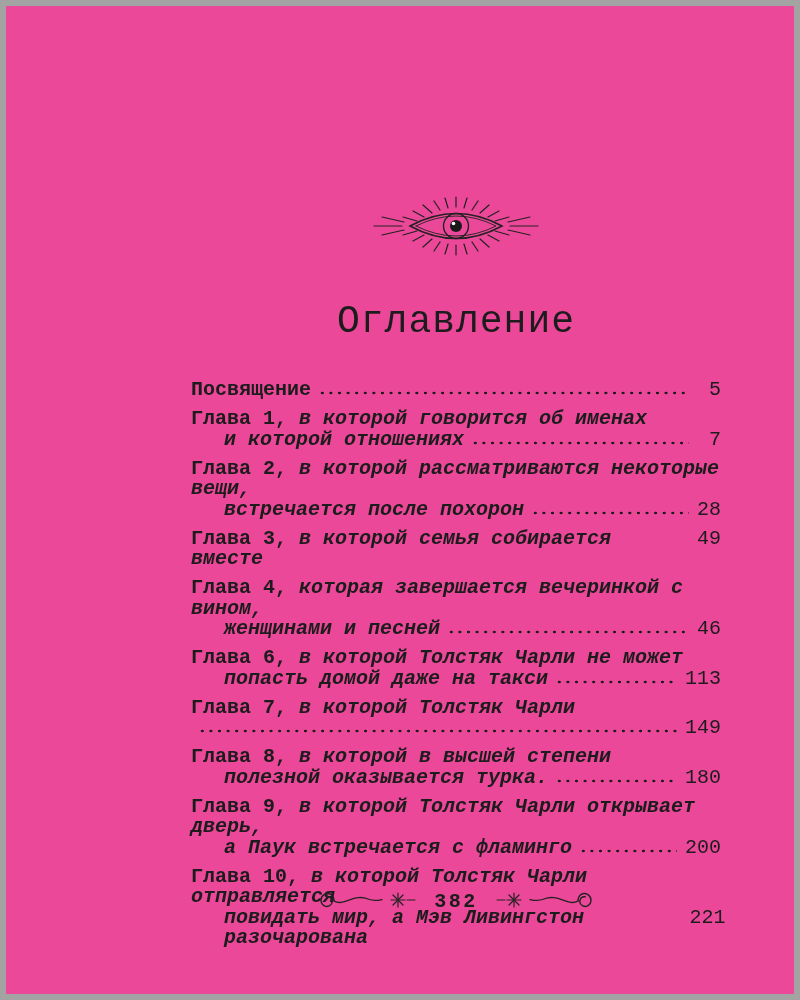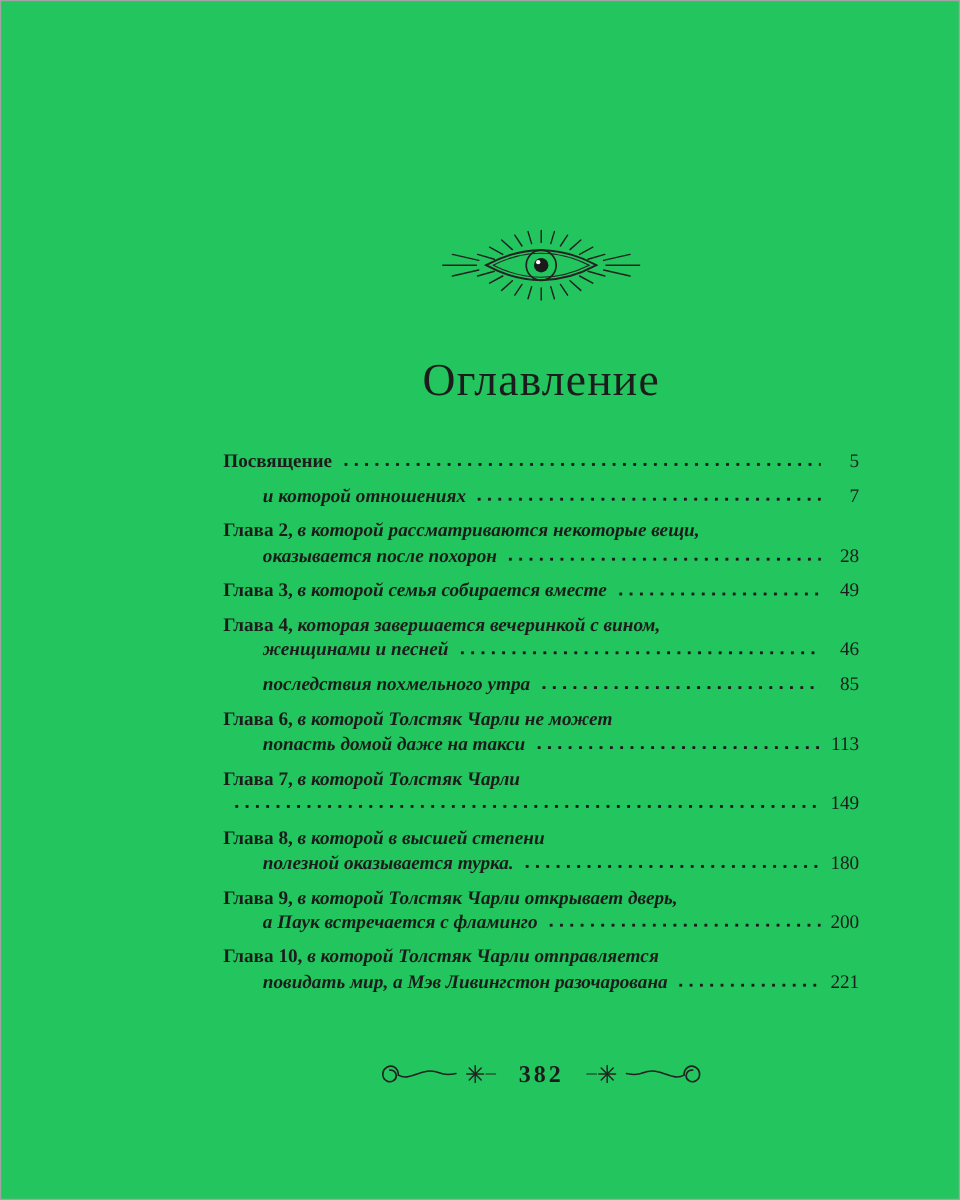--- a/index.html
+++ b/index.html
@@ -1,40 +1,40 @@
 <!DOCTYPE html>
 <html><head>
 <meta charset="utf-8">
 <style>
   * { box-sizing: border-box; }
   html, body { margin: 0; padding: 0; background: #fff; }
   .page {
     position: relative;
     width: 800px;
     height: 1000px;
-    background: #22c55e;
-    border: 1px solid #a3a3a3;
-    font-family: Liberation Serif, serif;
+    background: #ec4899;
+    border: 6px solid #a3a3a3;
+    font-family: Liberation Mono, monospace;
     color: #1c1c1c;
     overflow: hidden;
   }
   .content-col { position: absolute; left: 185px; width: 530px; }
 
   .eye-block { top: 188px; text-align: center; }
   .eye-block svg { display: inline-block; }
 
   .title-block {
     top: 294px;
     text-align: center;
     font-size: 38px;
     letter-spacing: 1px;
     font-weight: normal;
   }
 
-  .toc { top: 374px; font-size: 16px; line-height: 20.5px; }
+  .toc { top: 374px; font-size: 20px; line-height: 20.5px; }
   .entry { margin-bottom: 8.5px; }
   .line { display: flex; align-items: baseline; }
   .txt { font-weight: bold; white-space: pre-wrap; }
   .txt i { font-style: italic; }
   .cont { padding-left: 33px; }
   .dots {
     flex: 1;
     height: 4px;
     margin: 0 4px 0 7px;
     background-image: radial-gradient(circle, #1c1c1c 1.25px, transparent 1.6px);
@@ -110,32 +110,35 @@
     <div class="entry">
       <div class="line">
         <span class="txt"><b>Посвящение</b><i></i></span>
         <span class="dots"></span>
         <span class="page-num">5</span>
       </div>
     </div>
 
     <div class="entry">
       <div class="line">
+        <span class="txt"><b>Глава 1,</b><i> в которой говорится об именах</i></span>
+      </div>
+      <div class="line">
         <span class="txt cont"><i>и которой отношениях</i></span>
         <span class="dots"></span>
         <span class="page-num">7</span>
       </div>
     </div>
 
     <div class="entry">
       <div class="line">
         <span class="txt"><b>Глава 2,</b><i> в которой рассматриваются некоторые вещи,</i></span>
       </div>
       <div class="line">
-        <span class="txt cont"><i>оказывается после похорон</i></span>
+        <span class="txt cont"><i>встречается после похорон</i></span>
         <span class="dots"></span>
         <span class="page-num">28</span>
       </div>
     </div>
 
     <div class="entry">
       <div class="line">
         <span class="txt"><b>Глава 3,</b><i> в которой семья собирается вместе</i></span>
         <span class="dots"></span>
         <span class="page-num">49</span>
@@ -147,25 +150,20 @@
         <span class="txt"><b>Глава 4,</b><i> которая завершается вечеринкой с вином,</i></span>
       </div>
       <div class="line">
         <span class="txt cont"><i>женщинами и песней</i></span>
         <span class="dots"></span>
         <span class="page-num">46</span>
       </div>
     </div>
 
     <div class="entry">
-      <div class="line">
-        <span class="txt cont"><i>последствия похмельного утра</i></span>
-        <span class="dots"></span>
-        <span class="page-num">85</span>
-      </div>
     </div>
 
     <div class="entry">
       <div class="line">
         <span class="txt"><b>Глава 6,</b><i> в которой Толстяк Чарли не может</i></span>
       </div>
       <div class="line">
         <span class="txt cont"><i>попасть домой даже на такси</i></span>
         <span class="dots"></span>
         <span class="page-num">113</span>

